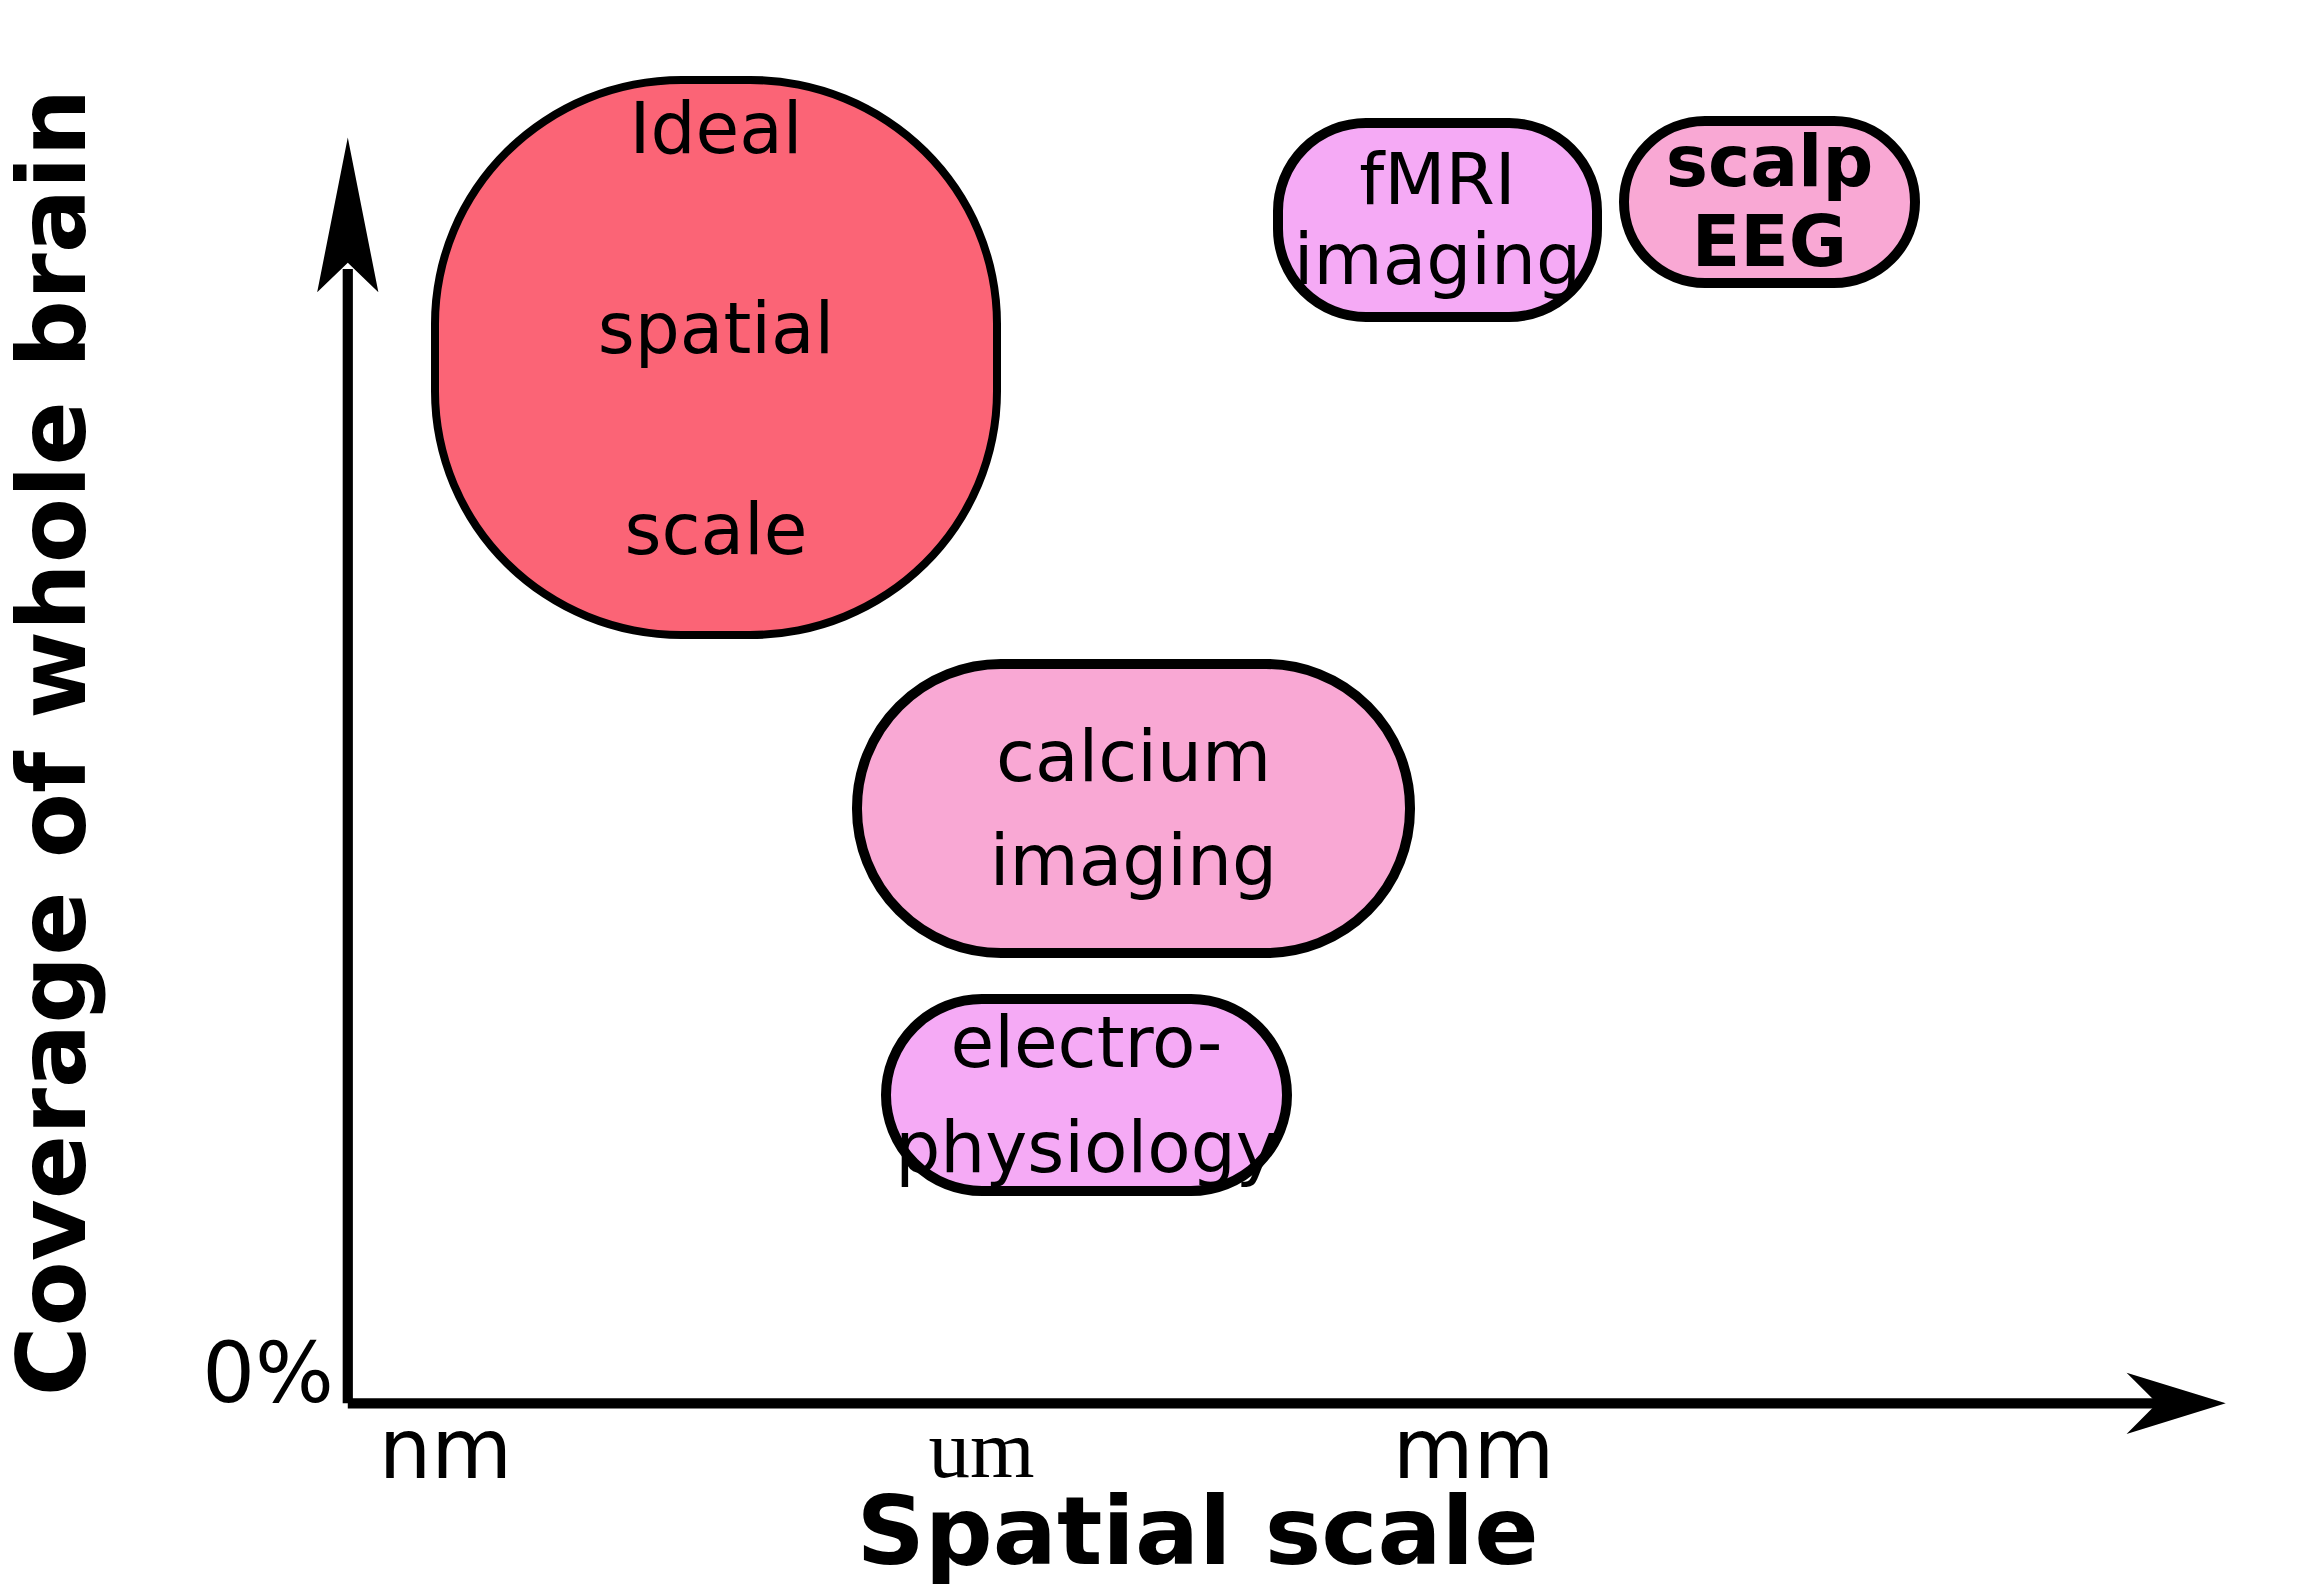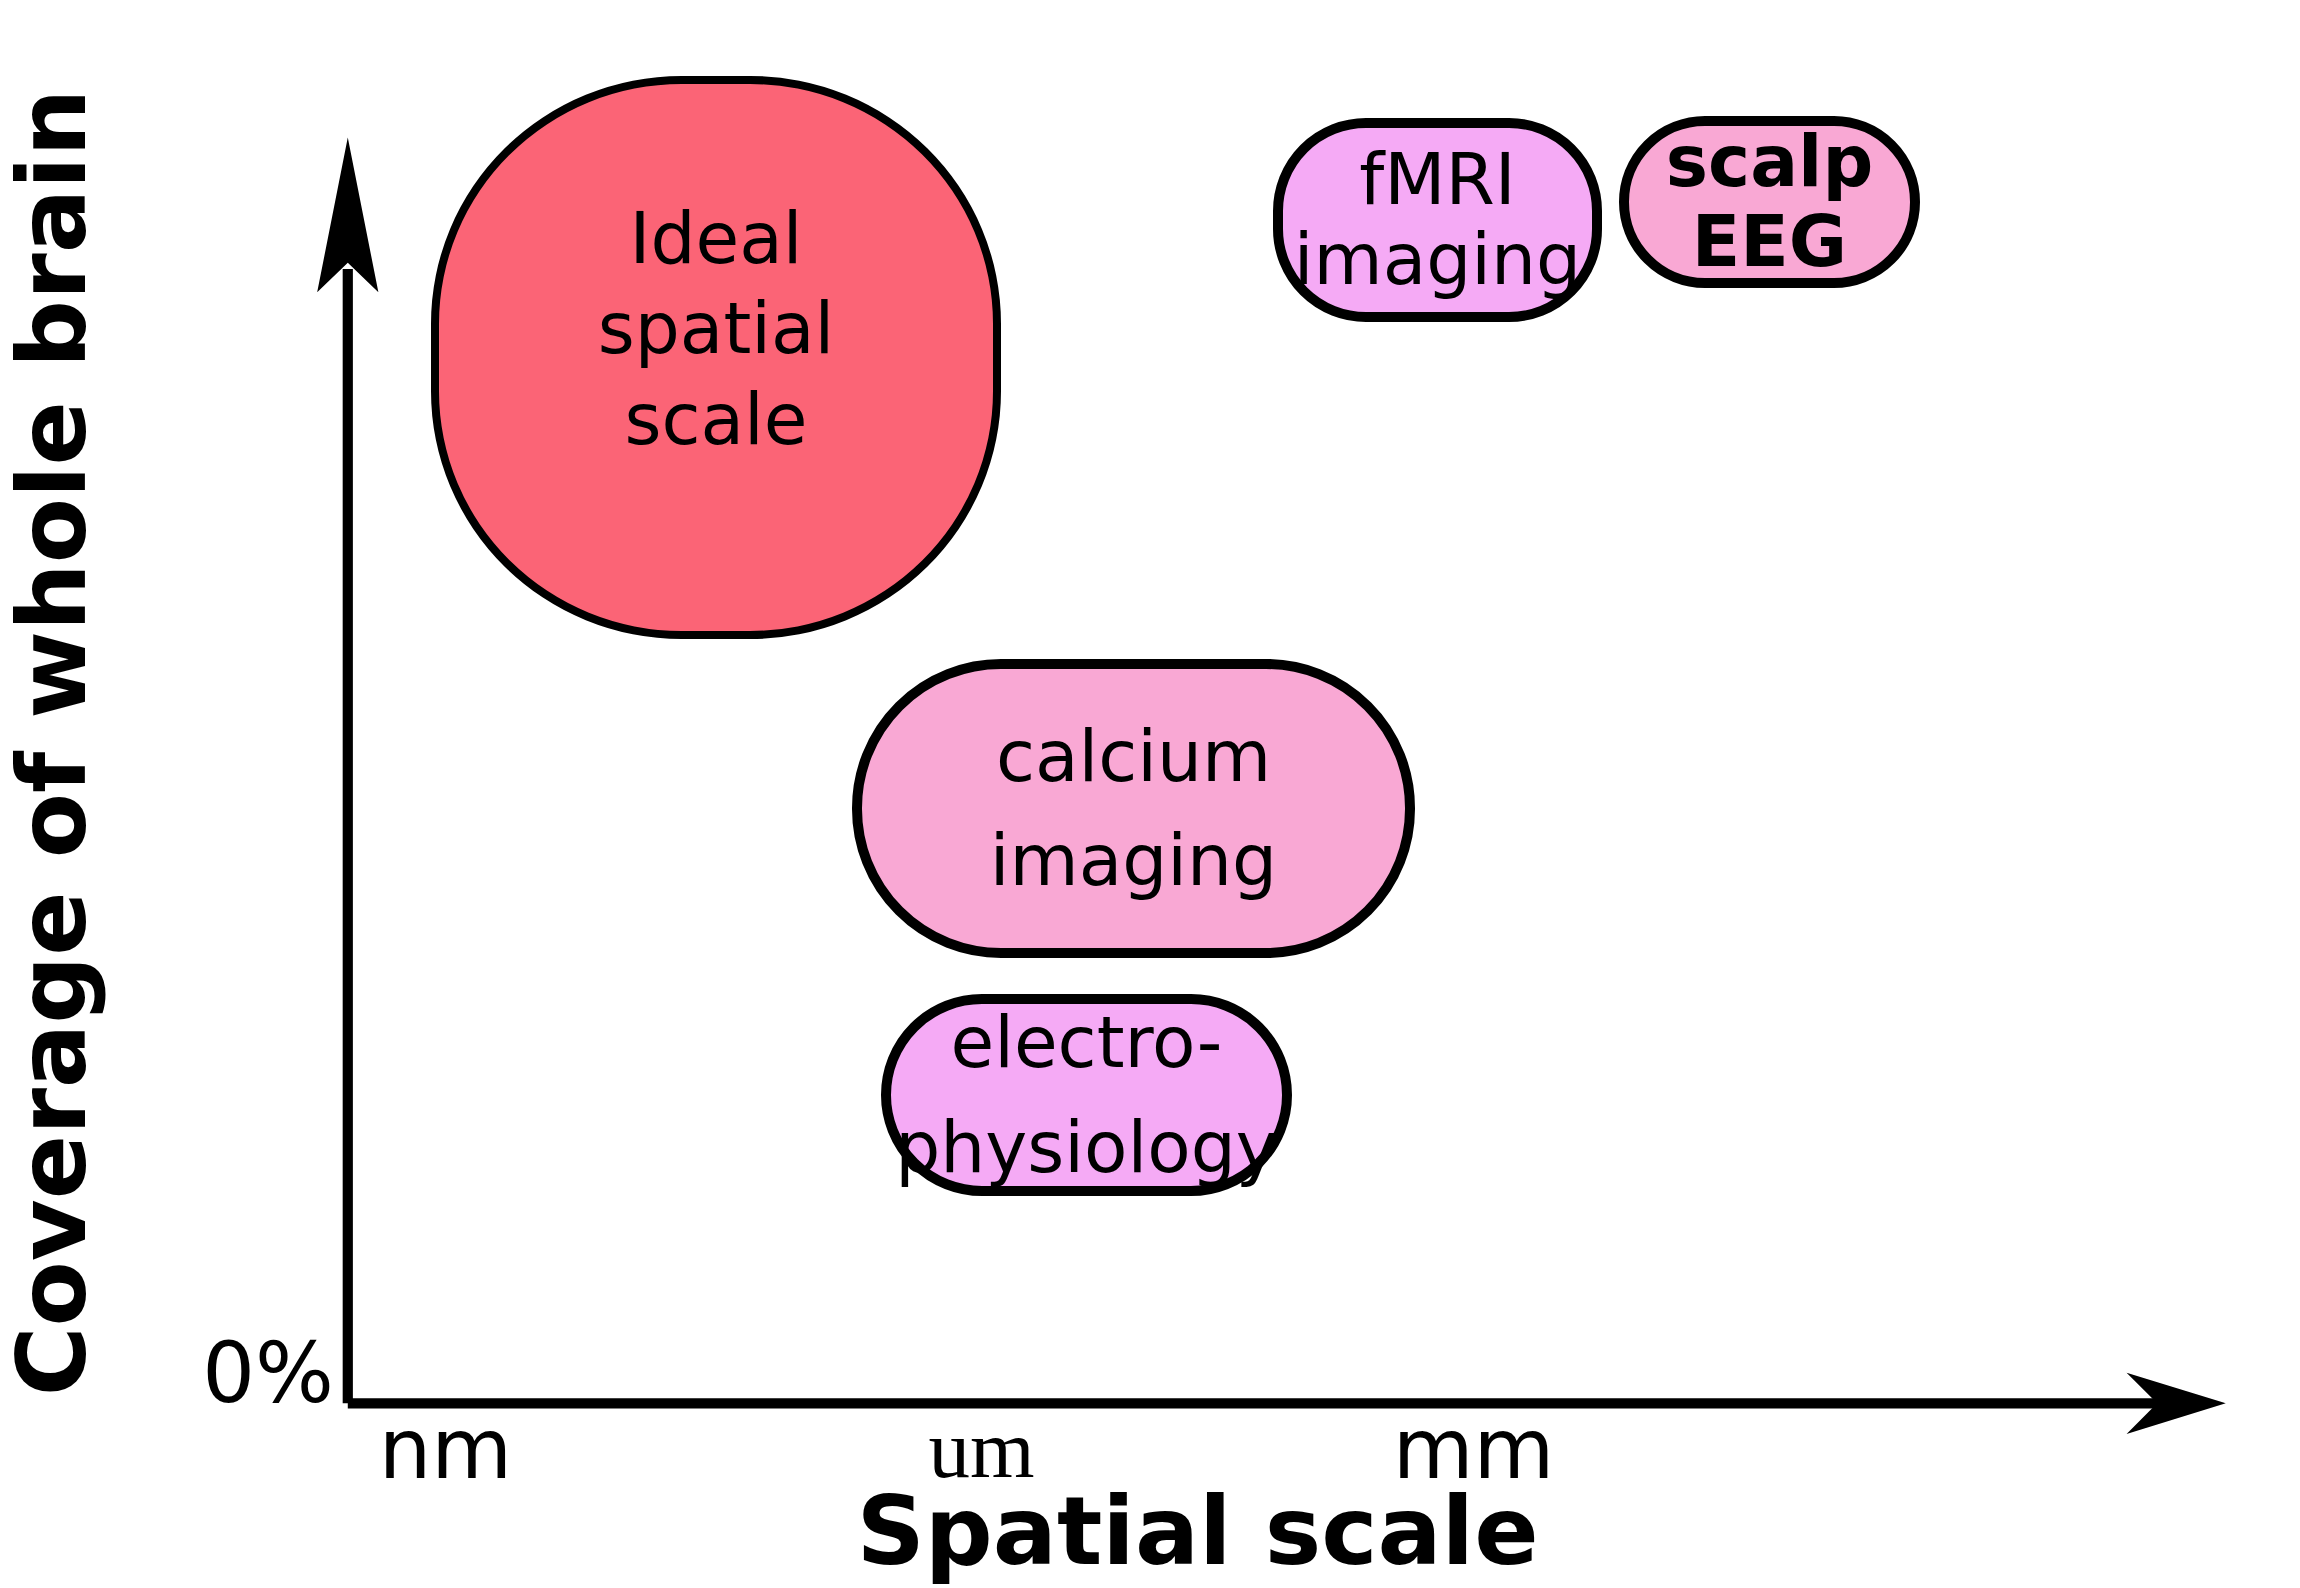--- a/index.html
+++ b/index.html
@@ -55,20 +55,21 @@
     justify-content: center;
     text-align: center;
     font-size: 71px;
     line-height: 1.12;
     white-space: nowrap;
   }
   .bubble.big {
     border-width: 8.3px;
     line-height: 1.27;
     padding-bottom: 56px;
+    justify-content: space-between;
   }
 </style>
 </head>
 <body>
 
 <div id="figure">
 
   <svg id="axes-svg" viewBox="0 0 2480 1713" xmlns="http://www.w3.org/2000/svg">
     <line x1="375" y1="1513" x2="375" y2="290" stroke="#000000" stroke-width="11"></line>
     <polygon points="375,148 342,315 375,283 408,315" fill="#000000"></polygon>

